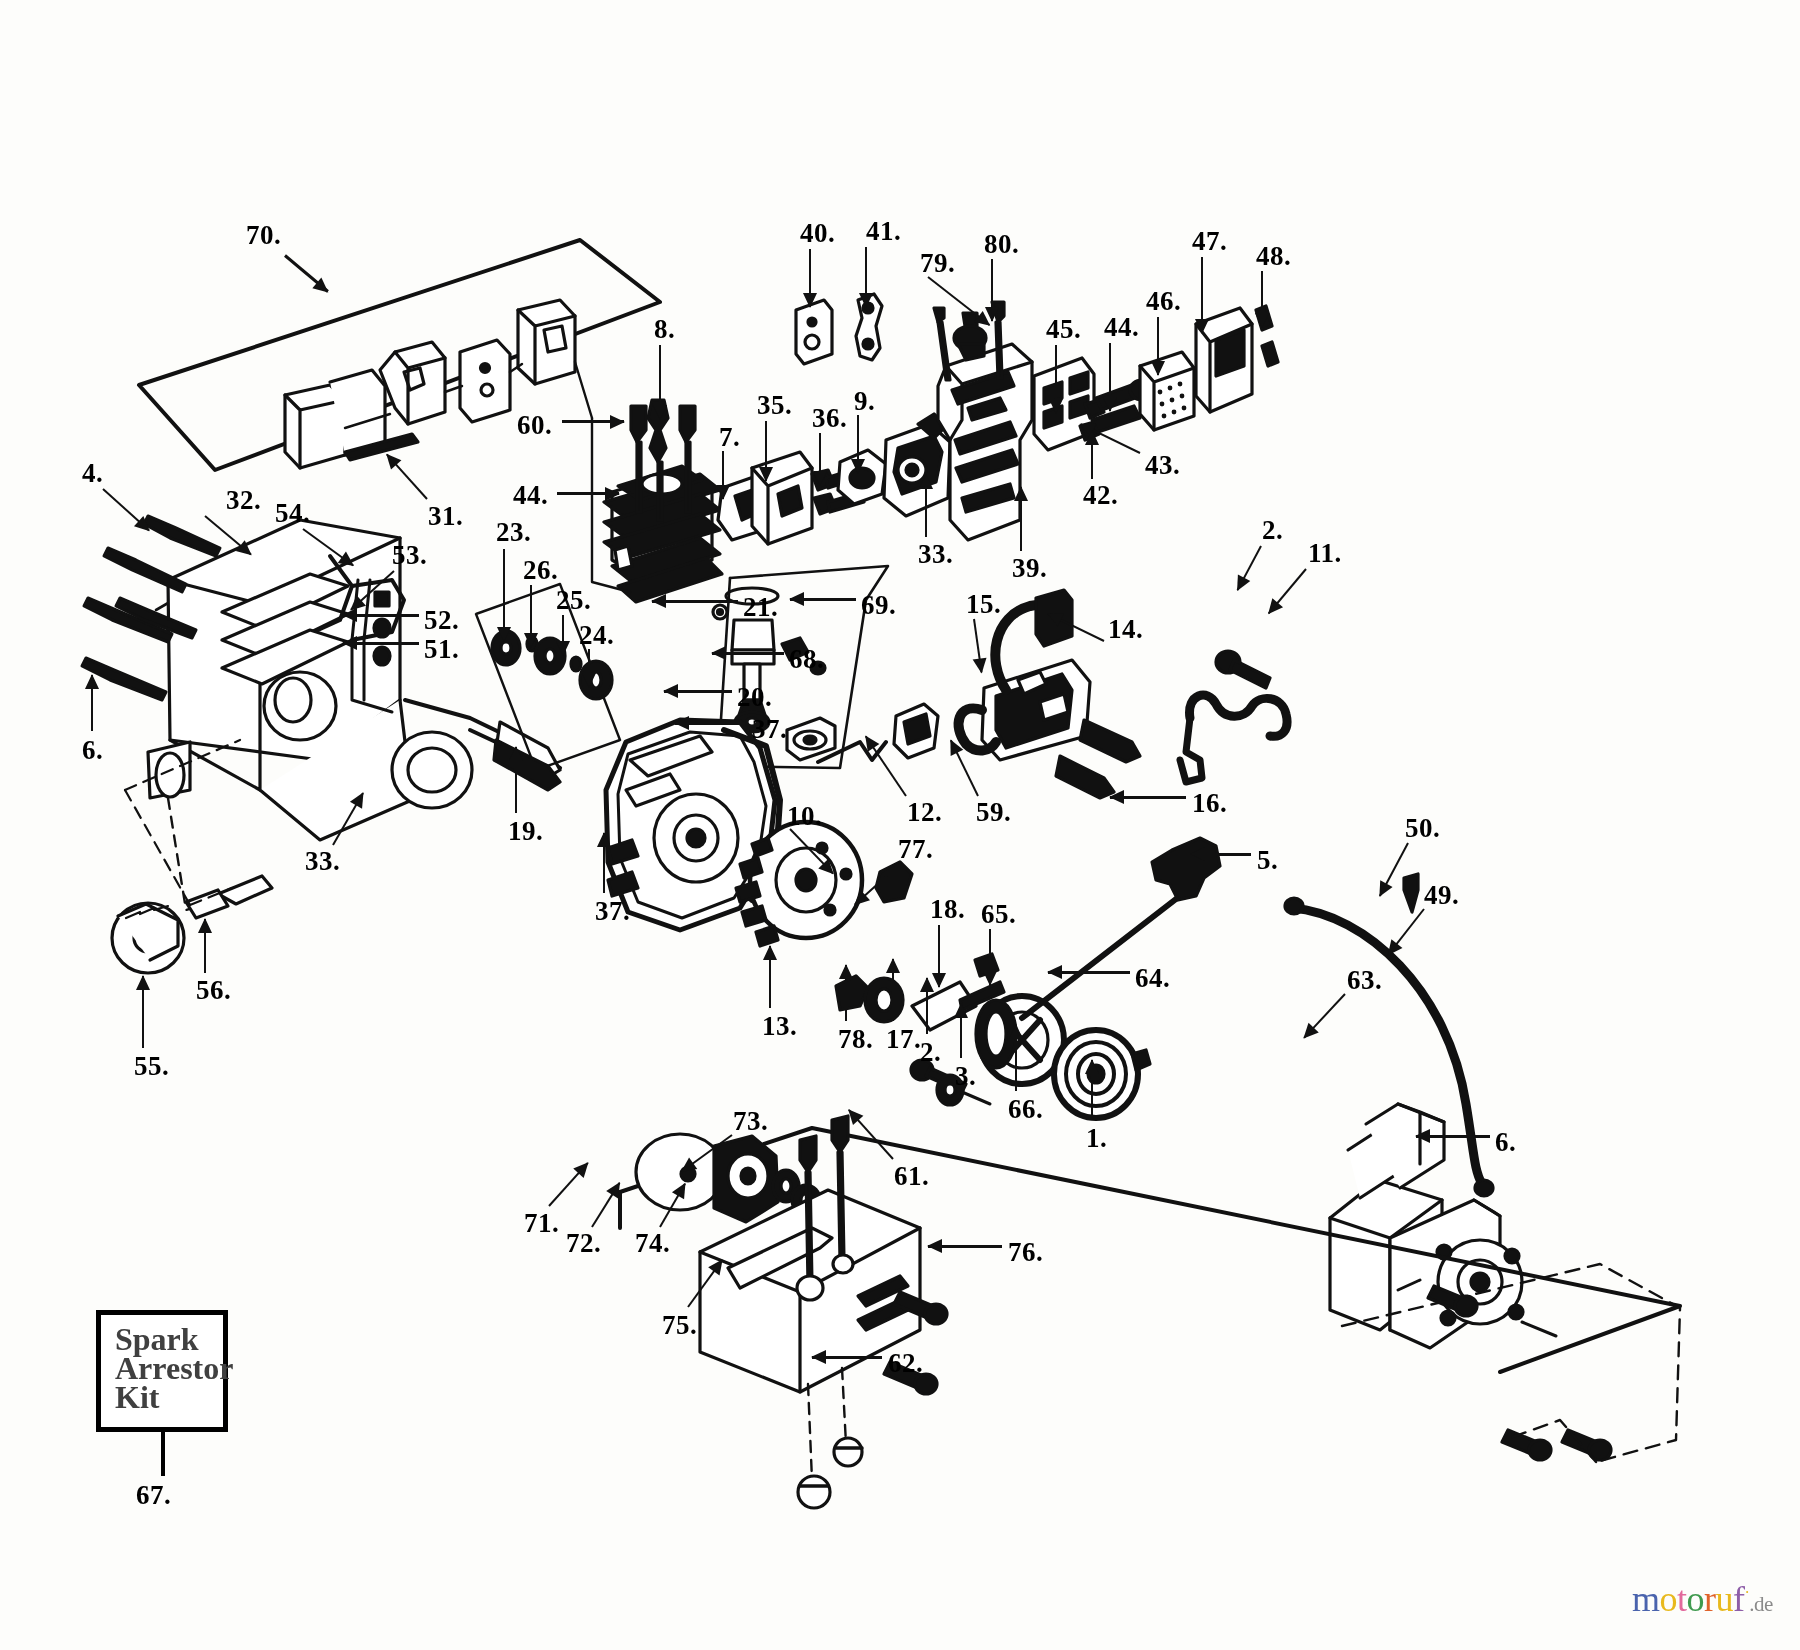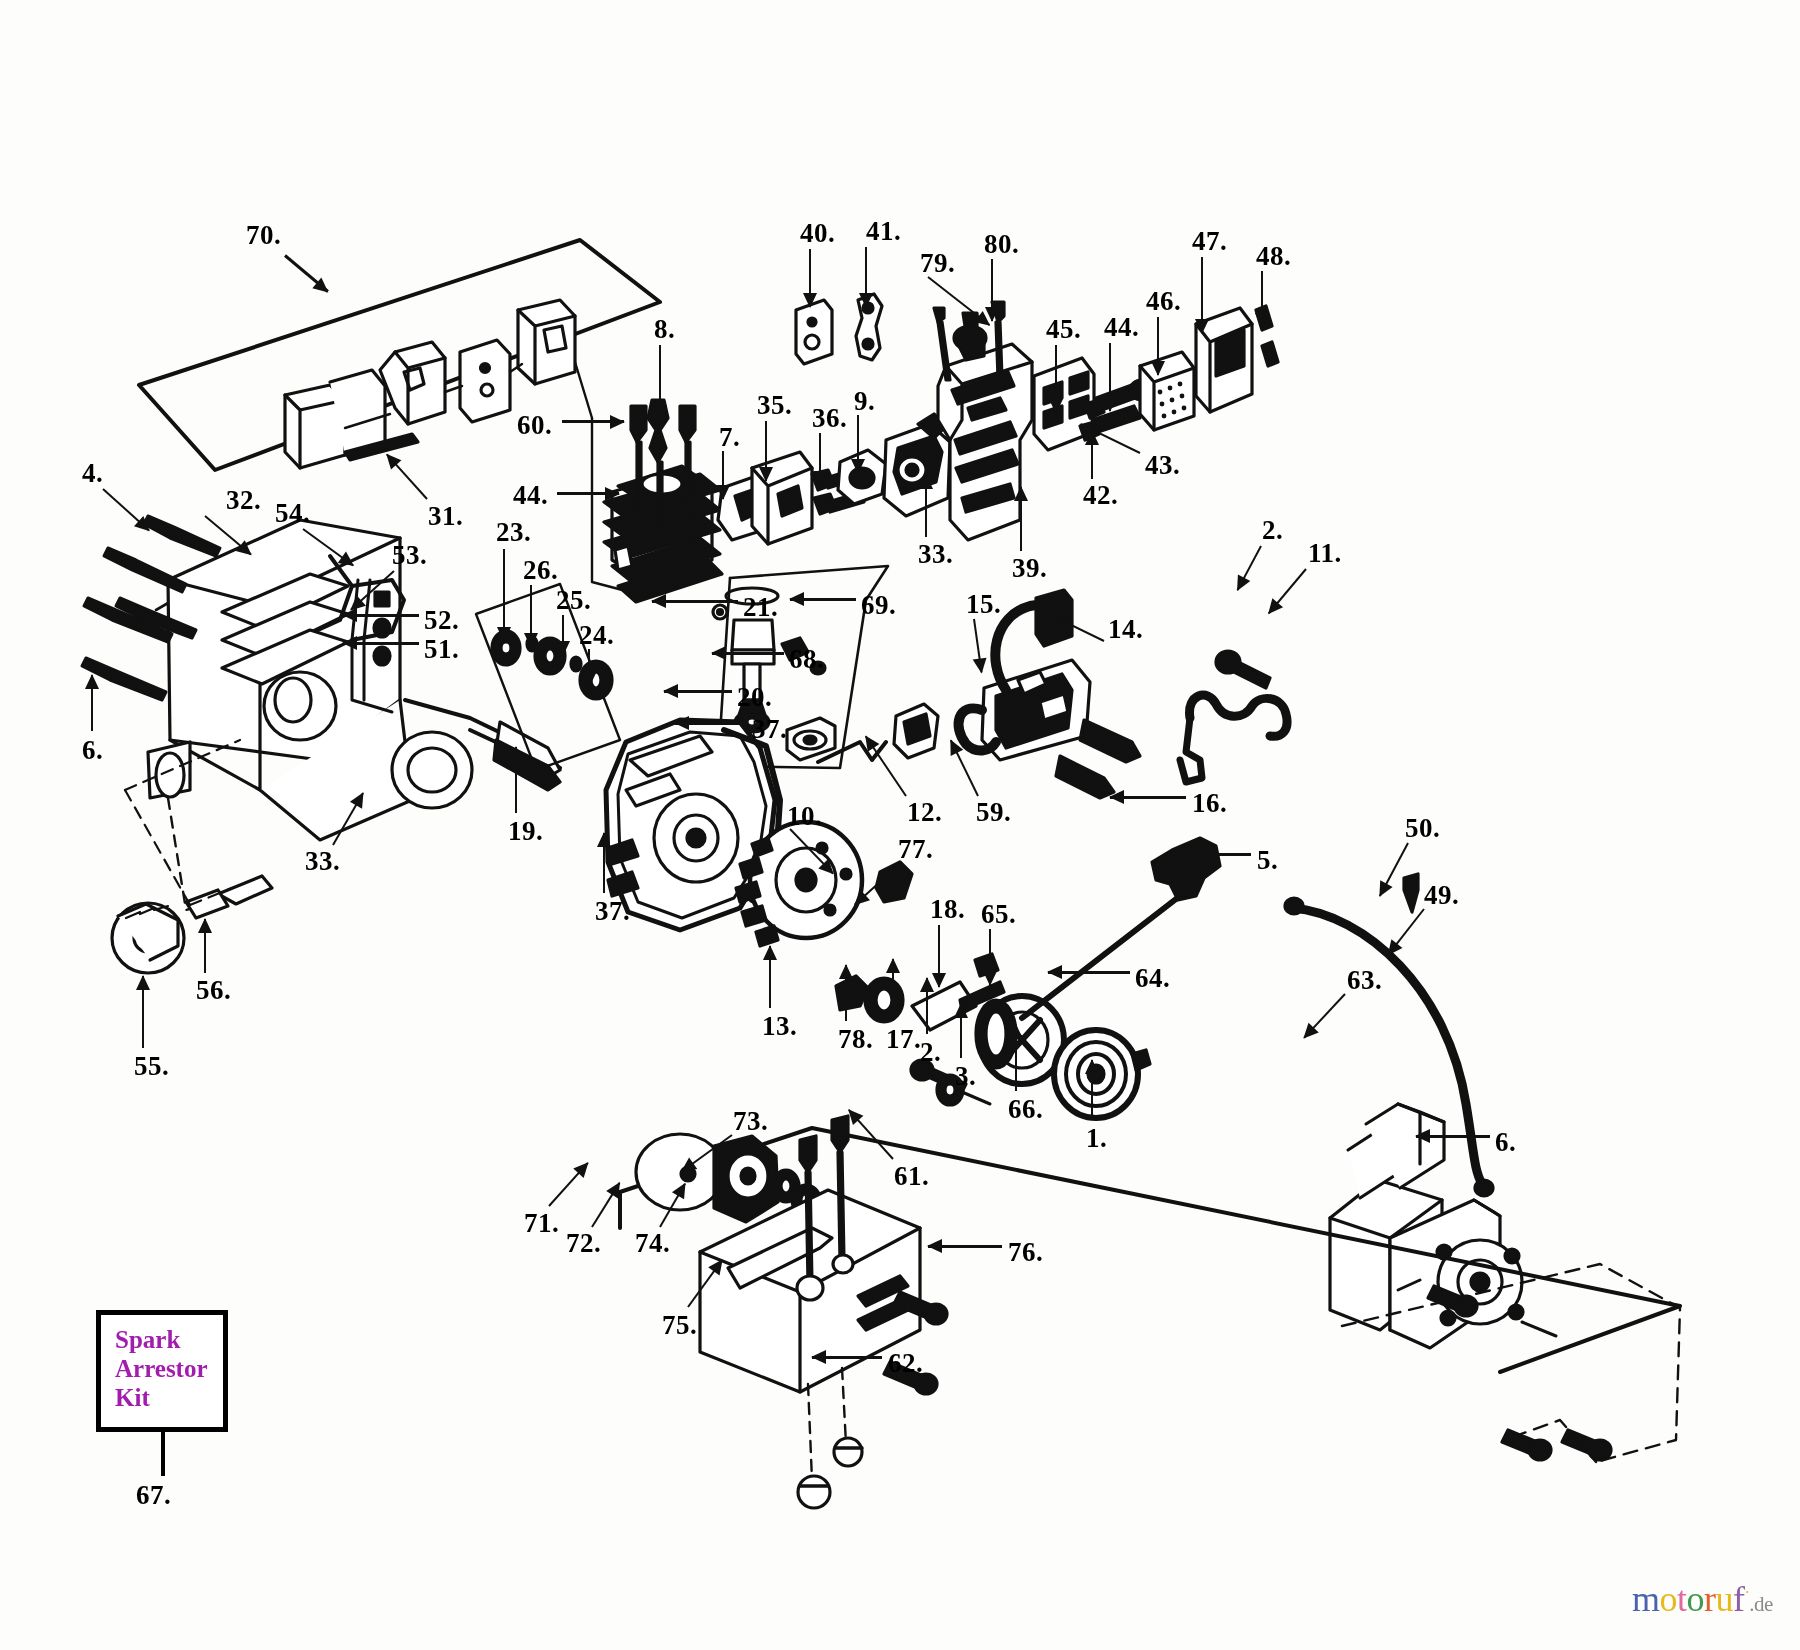--- a/index.html
+++ b/index.html
@@ -86,24 +86,24 @@
     position: absolute;
     left: 96px;
     top: 1310px;
     width: 132px;
     height: 122px;
     border: 5px solid #000;
     background: #fff;
     box-sizing: border-box;
     padding: 10px 0 0 14px;
     font-family: "Liberation Serif", "DejaVu Serif", serif;
-    font-size: 25px;
+    font-size: 32px;
     font-weight: bold;
     line-height: 29px;
-    color: #a21caf;
+    color: #404040;
   }
   #kit-stem {
     position: absolute;
     left: 161px;
     top: 1432px;
     width: 4px;
     height: 44px;
     background: #000;
   }
 

